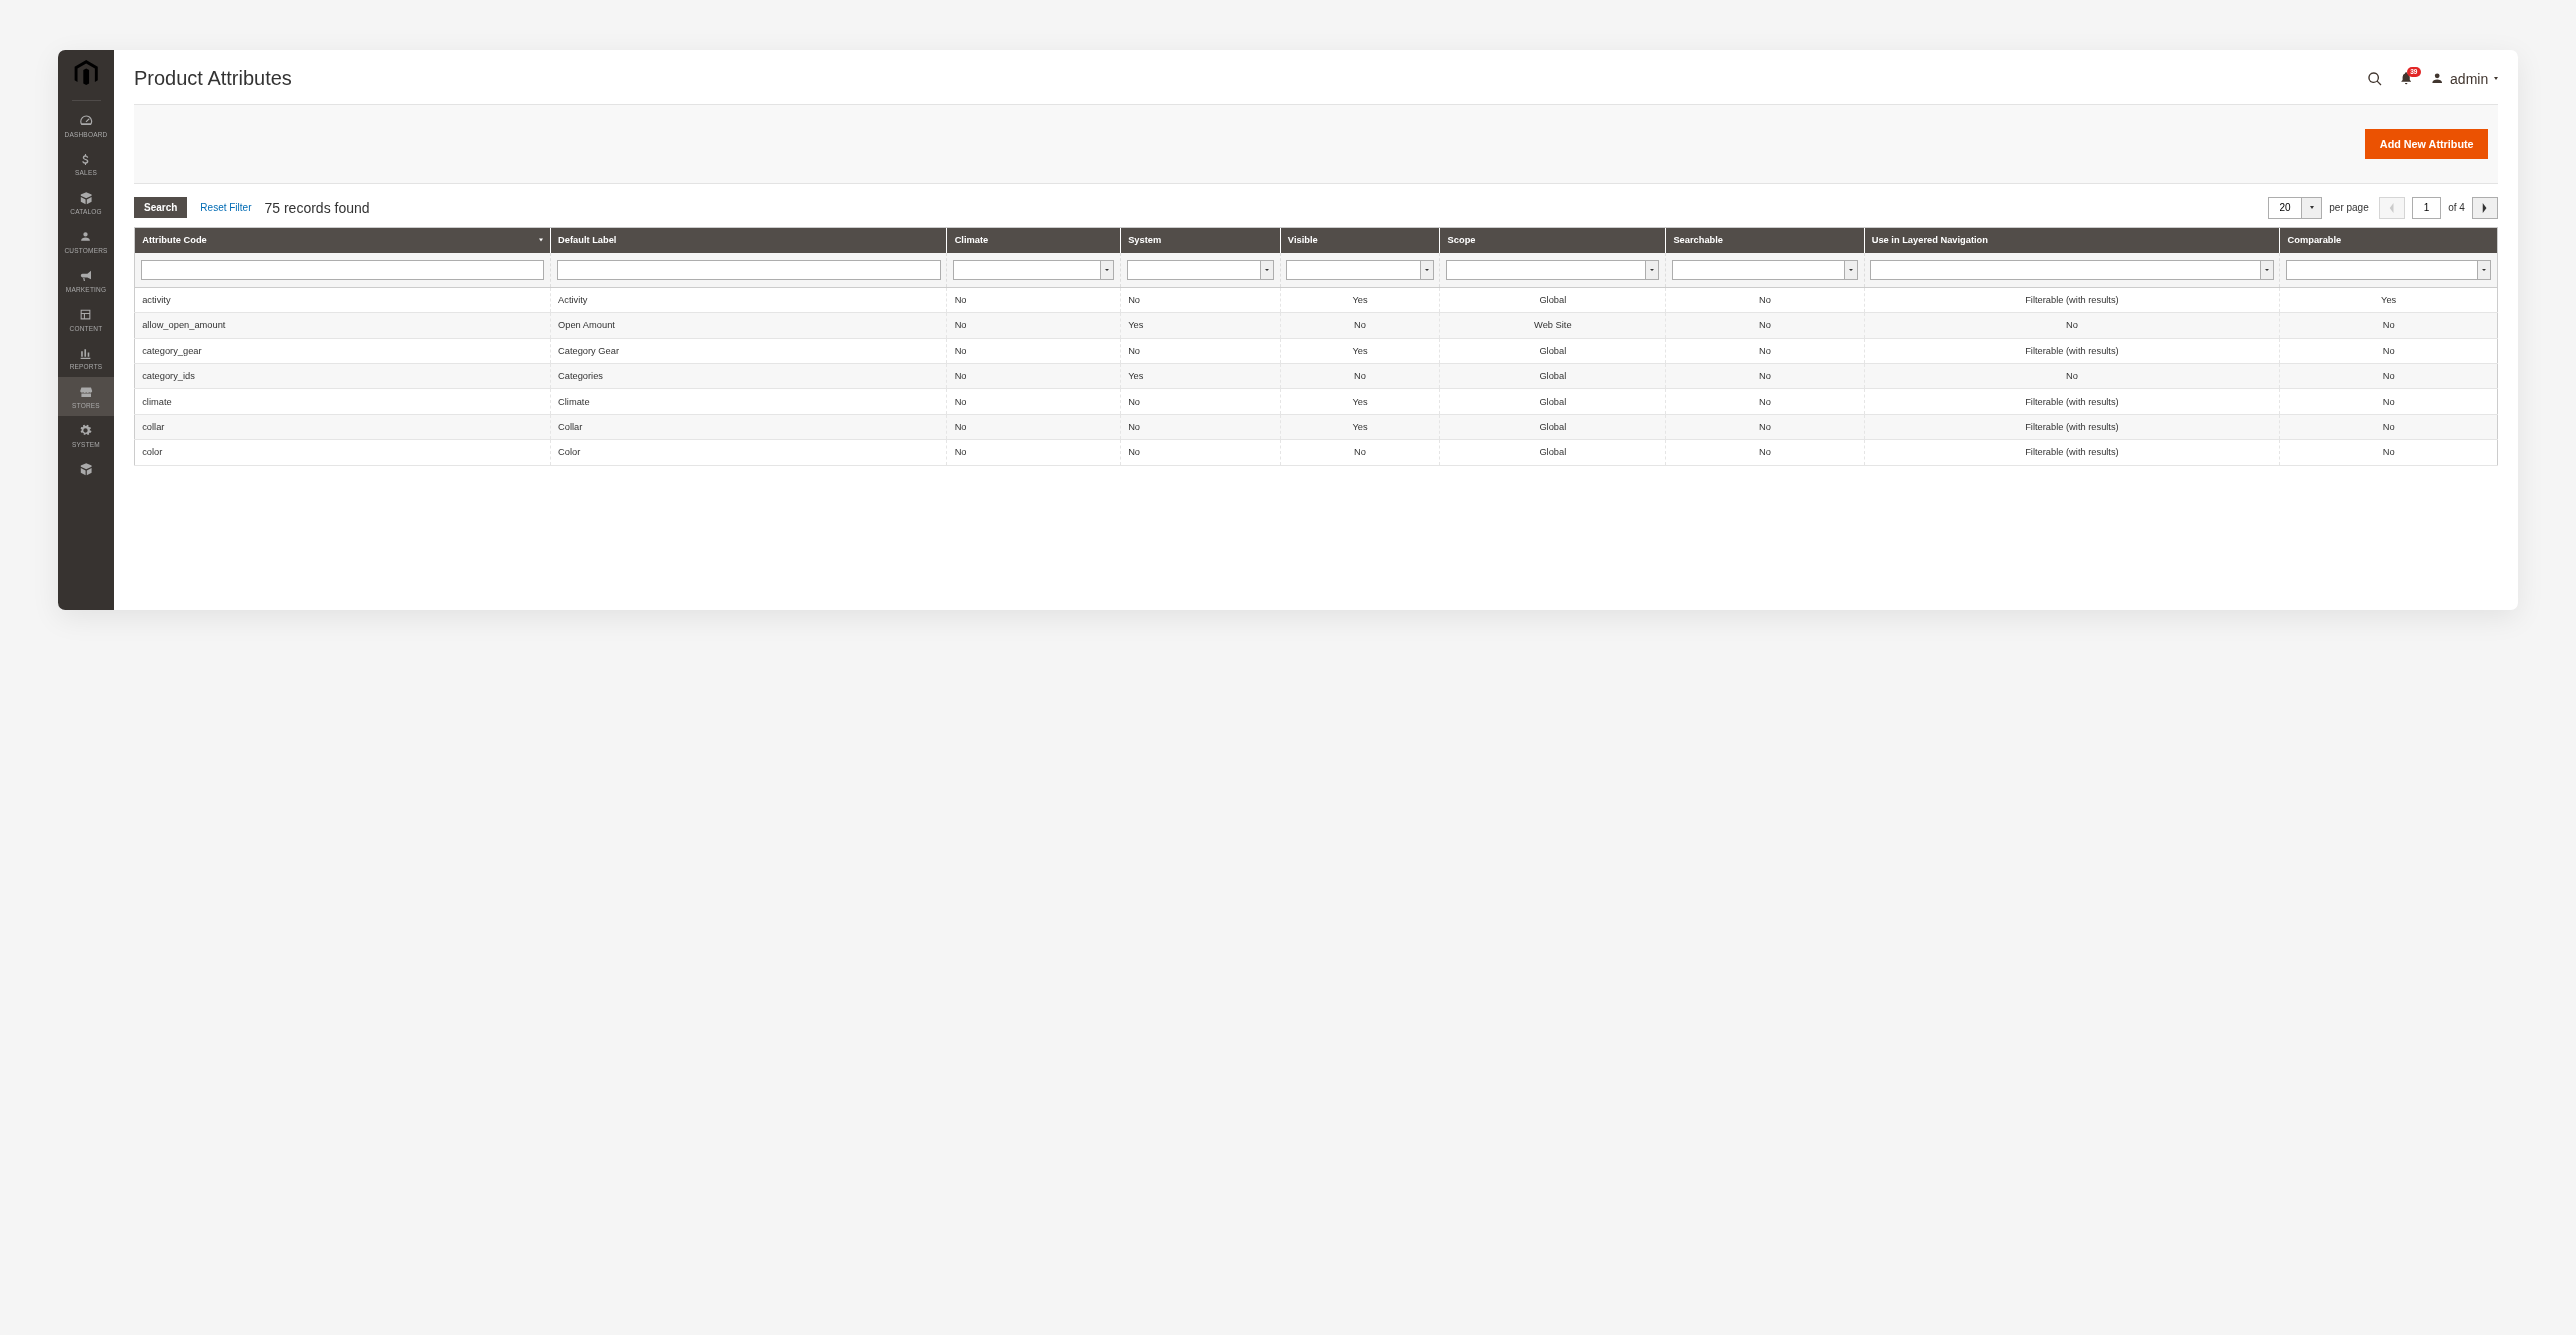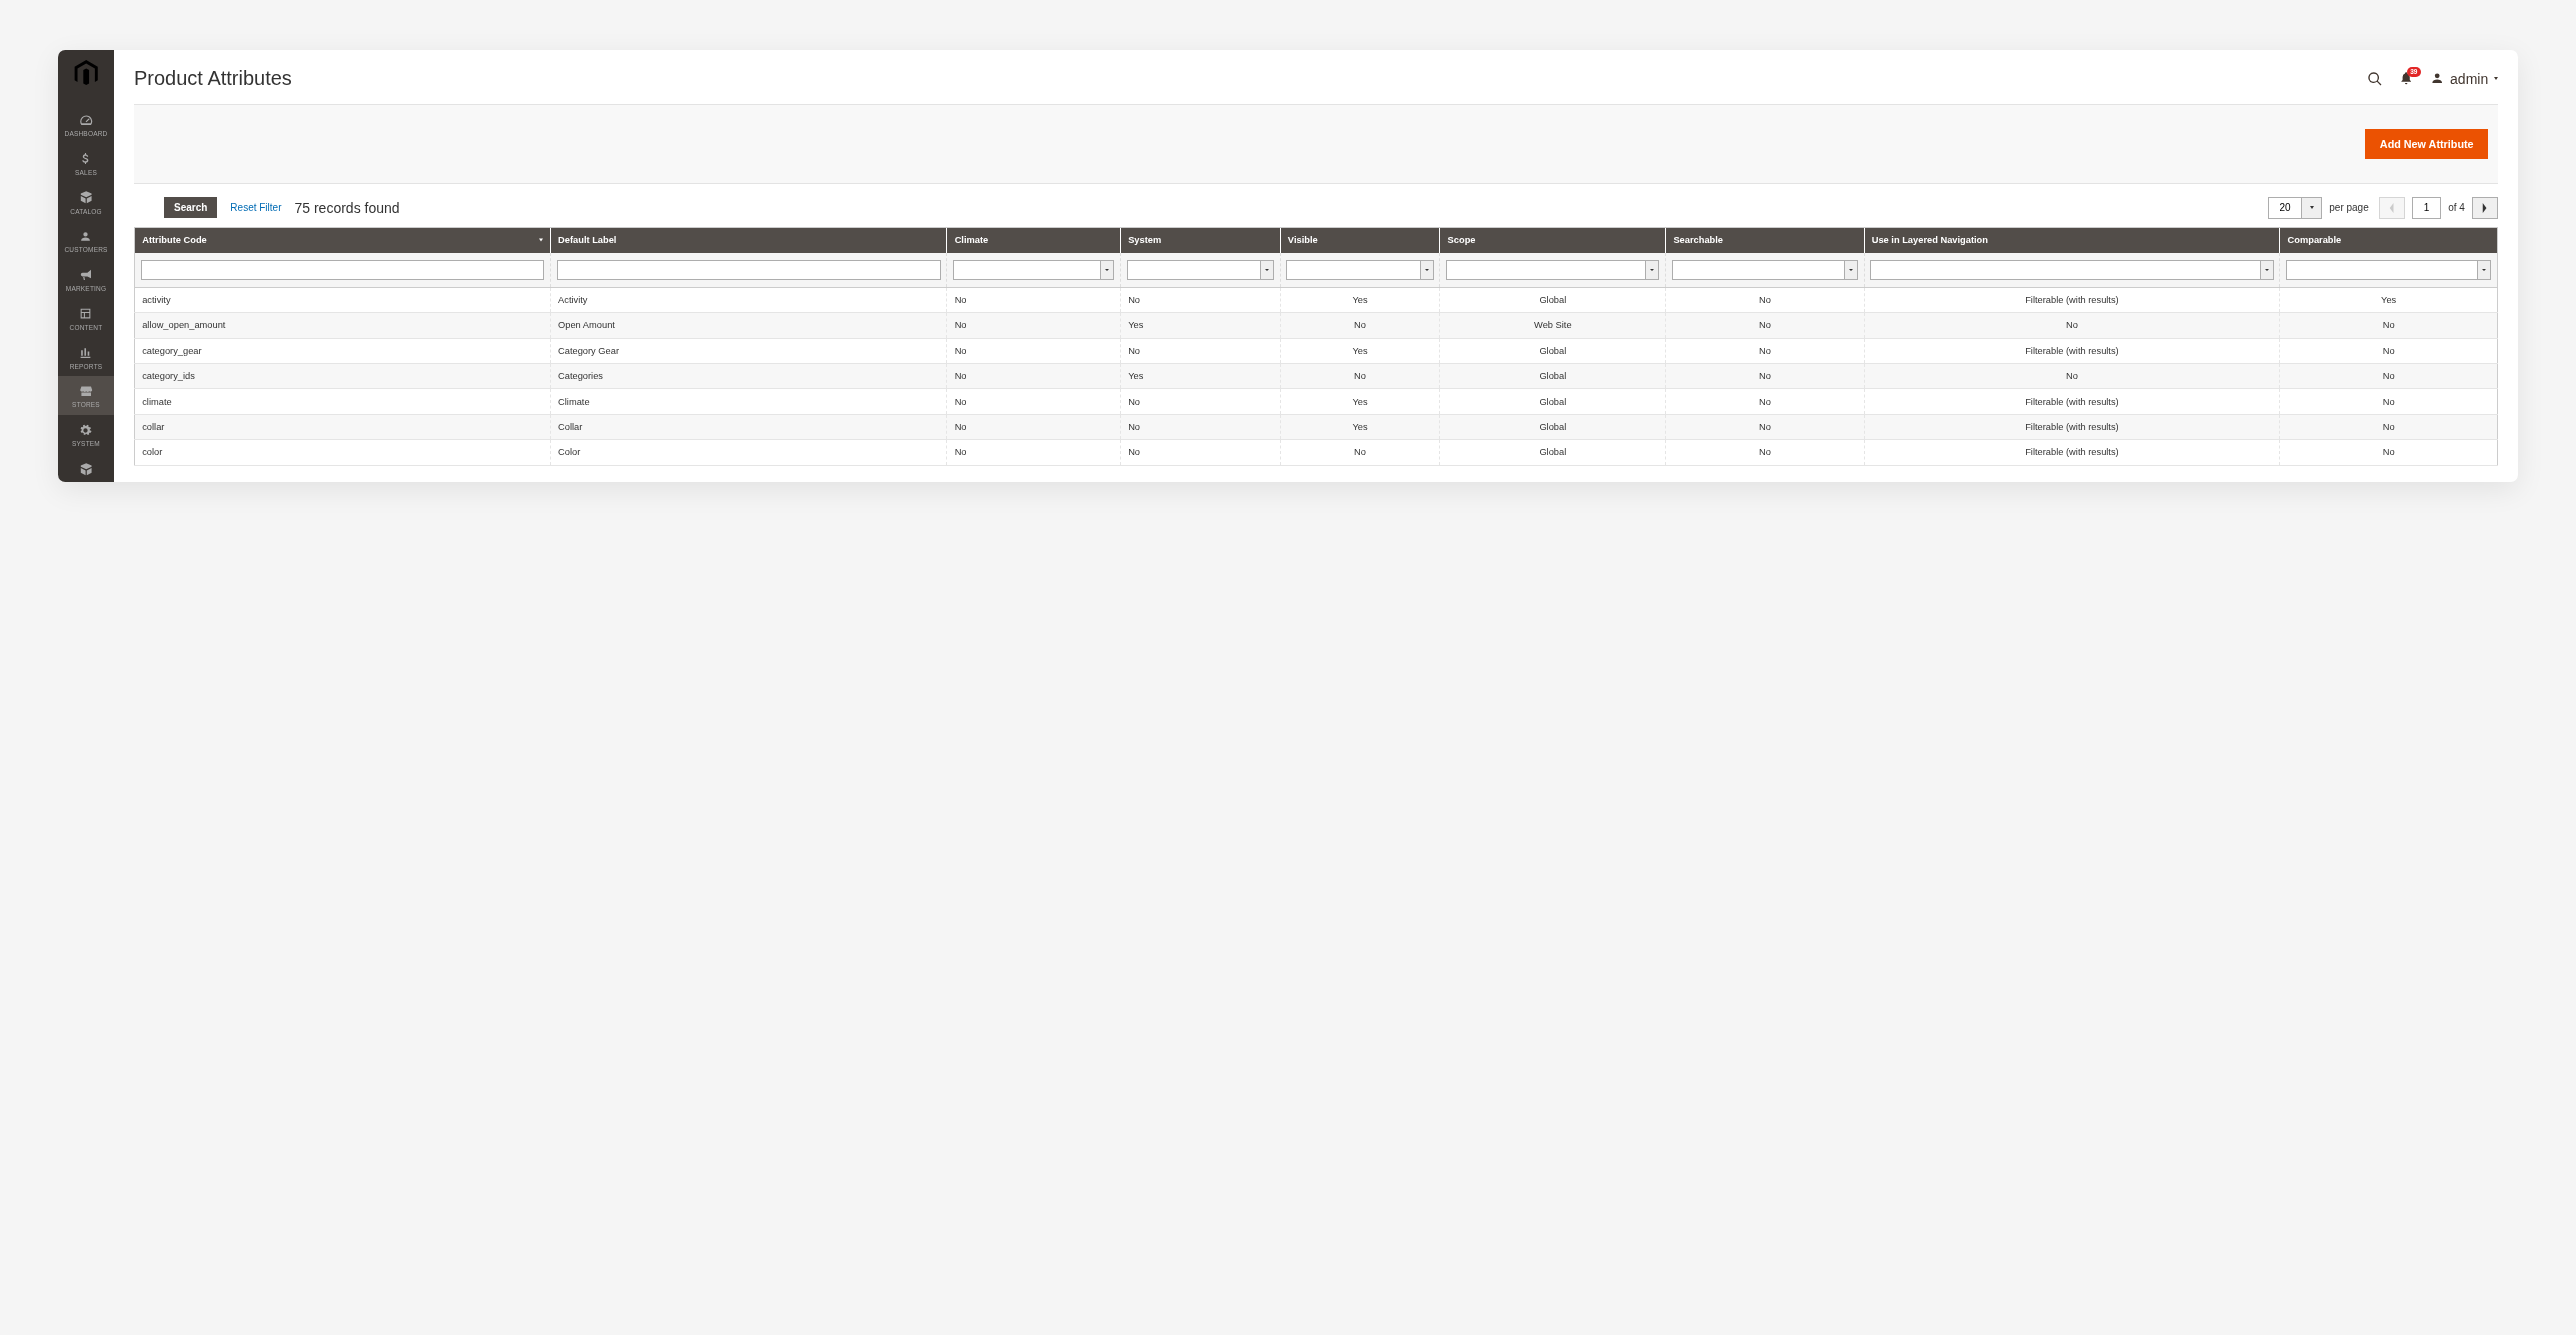--- a/index.html
+++ b/index.html
@@ -9,21 +9,21 @@
       padding: 50px 58px;
       font-size: 10px;
       color: #333;
     }
     .window {
       background: #fff;
       border-radius: 7.2px;
       box-shadow: 0 7.2px 29px rgba(0,0,0,0.08);
       overflow: hidden;
       display: flex;
-      height: 432px;
+      height: 560px;
     }
     .sidebar {
       width: 56px;
       background: #373330;
       display: flex;
       flex-direction: column;
       align-items: center;
       padding-top: 10px;
       flex-shrink: 0;
     }
@@ -131,21 +131,20 @@
     }
     .controls-left { display: flex; align-items: center; gap: 13px; }
     .btn-search {
       background: #524d49;
       color: #fff;
       border: none;
       padding: 5px 10px;
       font-size: 10px;
       font-weight: 600;
       cursor: pointer;
-      margin-left: 30px;
     }
     .link-reset { color: #006bb4; cursor: pointer; font-size: 10px; }
     .records-found { color: #333; font-size: 14px; text-align: center; }
     .controls-right { display: flex; align-items: center; gap: 10px; }
     .limiter { display: flex; align-items: center; gap: 7.2px; padding-left: 24px; }
     .limiter-select {
       border: 0.7px solid #adadad;
       display: flex;
       align-items: stretch;
       height: 22px;

